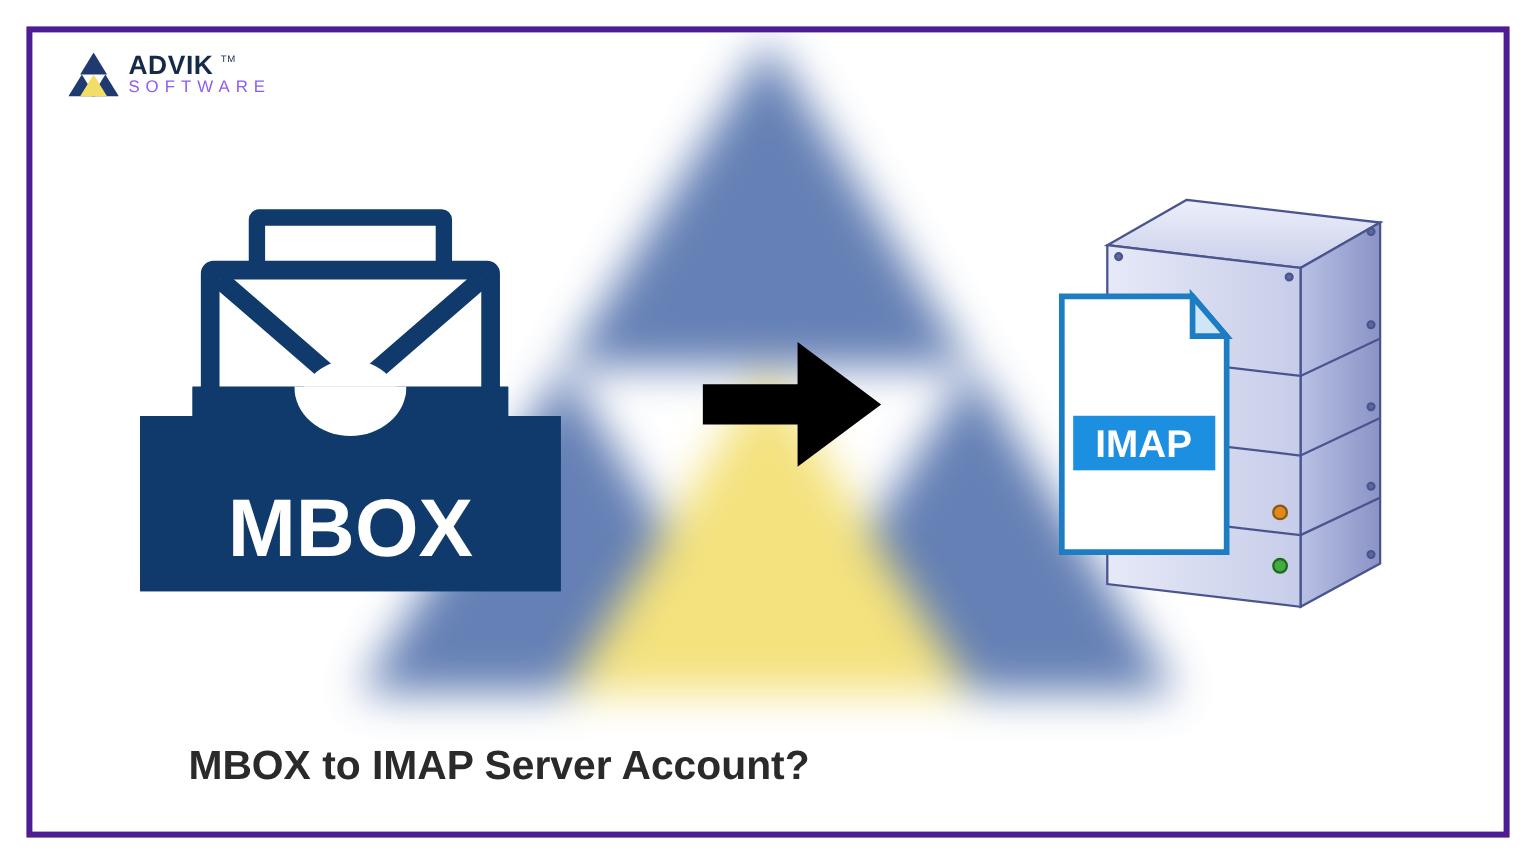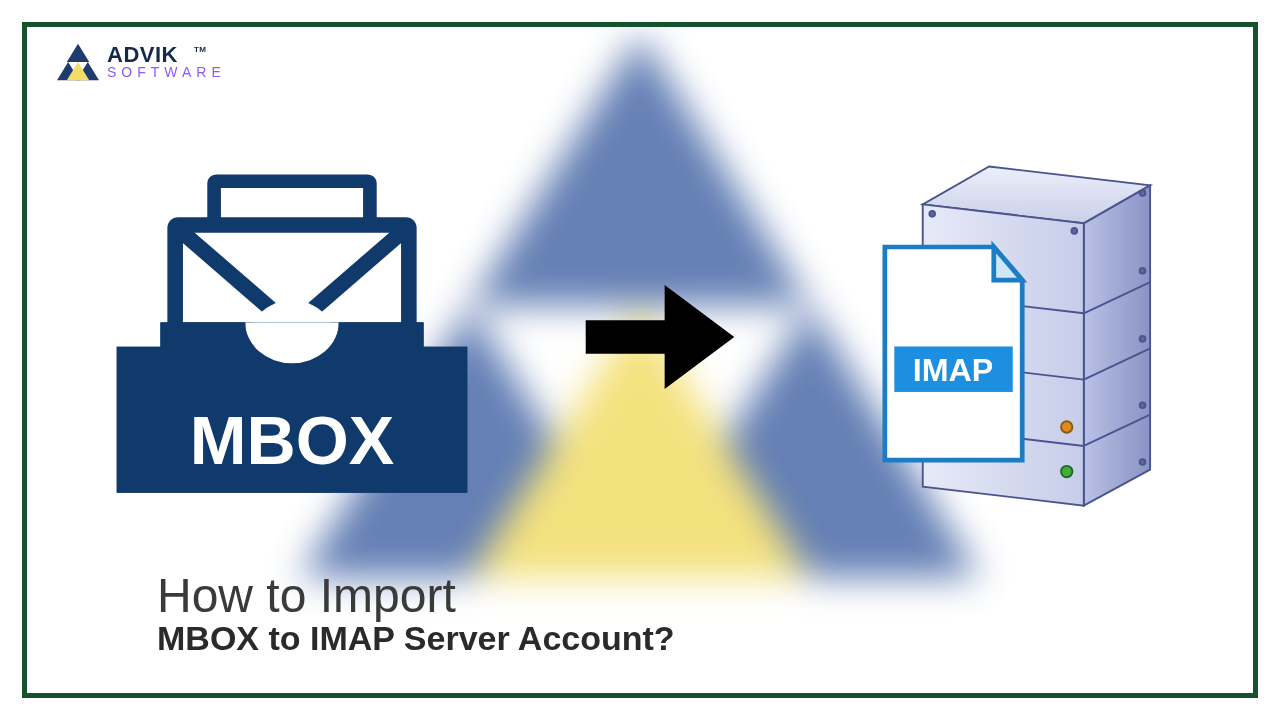--- a/index.html
+++ b/index.html
@@ -11,21 +11,21 @@
     font-family: "Segoe UI", Arial, sans-serif;
     position: relative;
     overflow: hidden;
   }
   .frame {
     position: absolute;
     left: 22px;
     top: 22px;
     right: 22px;
     bottom: 22px;
-    border: 5px solid #14532d;
+    border: 5px solid #4c1d95;
     background: #ffffff;
     overflow: hidden;
   }
   .bg-logo {
     position: absolute;
     left: 50%;
     top: 50%;
     transform: translate(-50%, -58%);
     width: 680px;
     height: 680px;
@@ -52,23 +52,23 @@
   .brand-text .l1 {
     font-weight: 800;
     font-size: 22px;
     color: #15294a;
     letter-spacing: 0.5px;
     display: flex;
     align-items: flex-start;
   }
   .brand-text .tm {
     font-size: 8px;
-    margin-left: 16px;
+    margin-left: 6px;
     margin-top: 1px;
-    font-weight: 700;
+    font-weight: 400;
   }
   .brand-text .l2 {
     font-weight: 400;
     font-size: 14px;
     color: #8b5cf6;
     letter-spacing: 5px;
   }
   .illus {
     position: absolute;
     left: 80px;
@@ -211,18 +211,17 @@
           <polygon points="40,95 155,95 185,130 185,320 40,320" fill="#ffffff" stroke="#1c7dc4" stroke-width="5"></polygon>
           <polygon points="155,95 155,130 185,130" fill="#cfe6f7" stroke="#1c7dc4" stroke-width="5"></polygon>
           <rect x="50" y="200" width="125" height="48" fill="#1c8fe0"></rect>
           <text x="112" y="236" text-anchor="middle" font-family="Arial Black, Arial" font-weight="900" font-size="34" fill="#ffffff">IMAP</text>
         </g>
       </svg>
 
     </div>
 
     <div class="caption">
-      <div class="l1">How to Import</div>
       <div class="l2">MBOX to IMAP Server Account?</div>
     </div>
 
   </div>
 </div>
 
 </body></html>

